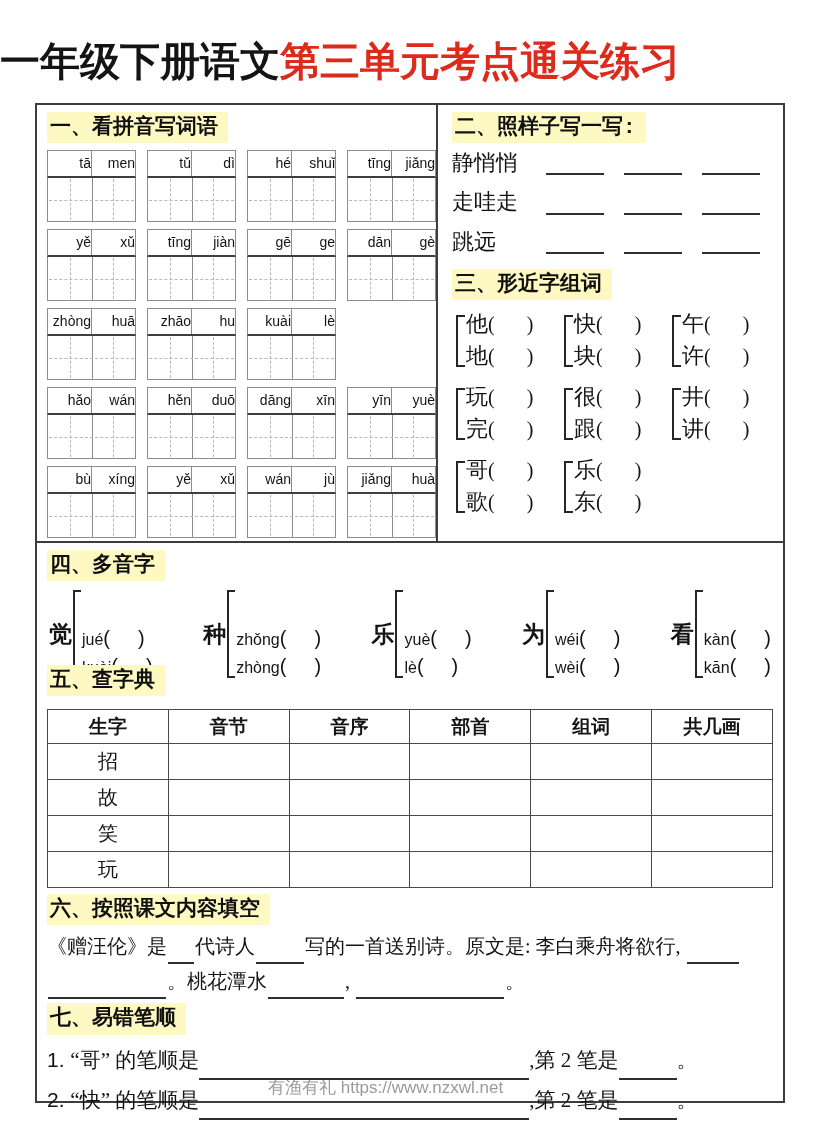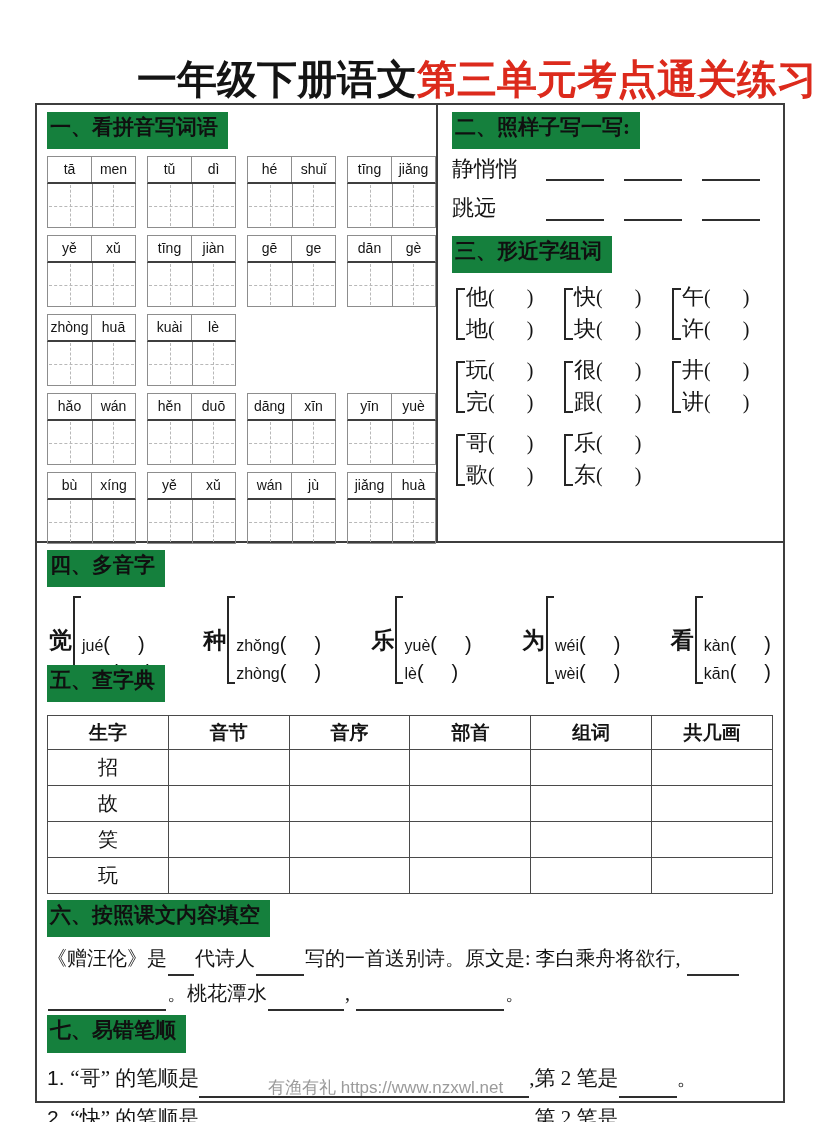--- a/index.html
+++ b/index.html
@@ -1,49 +1,49 @@
 <!DOCTYPE html>
 <html><head>
 <meta charset="utf-8">
 <style>
   html,body{margin:0;padding:0;}
   body{
     width:817px;height:1122px;position:relative;background:#ffffff;
     font-family:"Liberation Serif", serif;color:#141414;overflow:hidden;
   }
   .title{
-    position:absolute;top:52px;left:0;width:100%;text-align:right;
+    position:absolute;top:34px;left:0;width:100%;text-align:left;
     font-family:"Liberation Sans", sans-serif;font-weight:900;font-size:40px;
     letter-spacing:0px;white-space:nowrap;
   }
   .title .red{color:#dc2a1c;}
   .watermark{
     position:absolute;left:268px;top:1076px;font-size:17px;color:#9b9b9b;
     font-family:"Liberation Sans", sans-serif;white-space:nowrap;
   }
   .main-box{
     position:absolute;left:35px;top:103px;width:750px;height:1000px;
     border:2px solid #3d3d3d;box-sizing:border-box;background:transparent;
   }
   .top{display:flex;height:438px;border-bottom:2px solid #3d3d3d;box-sizing:border-box;}
   .left-col{width:418px;border-right:2px solid #3d3d3d;box-sizing:border-box;padding:7px 0 0 10px;}
   .right-col{flex:1;padding:7px 10px 0 14px;}
   .sec-head{
-    display:inline-block;background:#15803d;font-weight:bold;font-size:21px;
-    font-family:Liberation Serif, serif;padding:3px 10px 9px 3px;line-height:1.2;color:#101010;
+    display:inline-block;background:#fef9c3;font-weight:bold;font-size:21px;
+    font-family:Liberation Mono, monospace;padding:3px 10px 3px 3px;line-height:1.2;color:#101010;
   }
   
   .pgrid{margin-top:7px;}
   .prow-line{display:flex;gap:11px;margin-bottom:7px;}
   .pbox{width:89px;}
   .pty{
     display:flex;height:28px;border:1px solid #8d8d8d;border-bottom:2px solid #3f3f3f;
     box-sizing:border-box;font-family:"Liberation Sans", sans-serif;font-size:14px;
   }
-  .pty span{flex:1;text-align:center;line-height:25px;overflow:hidden;}
+  .pty span{flex:1;text-align:right;line-height:25px;overflow:hidden;}
   .pty span:first-child{border-right:1px solid #8d8d8d;}
   .pwr{position:relative;height:44px;border:1px solid #8d8d8d;border-top:none;box-sizing:border-box;}
   .pwr i{position:absolute;display:block;}
   .pwr .dh{left:1px;right:1px;top:50%;border-top:1px dashed #b8b8b8;}
   .pwr .dv1{top:1px;bottom:1px;left:25%;border-left:1px dashed #b8b8b8;}
   .pwr .dv3{top:1px;bottom:1px;left:75%;border-left:1px dashed #b8b8b8;}
   .pwr .sv{top:0;bottom:0;left:50%;border-left:1px solid #8d8d8d;}
   
   .s2rows{margin:8px 0 4px 0;}
   .s2row{display:flex;align-items:flex-end;margin-bottom:15px;font-size:22px;}
@@ -204,20 +204,32 @@
               </div>
               <div class="pwr">
                 <i class="dv1"></i>
                 <i class="sv"></i>
                 <i class="dv3"></i>
                 <i class="dh"></i>
               </div>
             </div>
             <div class="pbox">
               <div class="pty">
+                <span>zhāo</span>
+                <span>hu</span>
+              </div>
+              <div class="pwr">
+                <i class="dv1"></i>
+                <i class="sv"></i>
+                <i class="dv3"></i>
+                <i class="dh"></i>
+              </div>
+            </div>
+            <div class="pbox">
+              <div class="pty">
                 <span>kuài</span>
                 <span>lè</span>
               </div>
               <div class="pwr">
                 <i class="dv1"></i>
                 <i class="sv"></i>
                 <i class="dv3"></i>
                 <i class="dh"></i>
               </div>
             </div>
@@ -322,20 +334,26 @@
               </div>
             </div>
           </div>
         </div>
     </div>
     <div class="right-col">
       <div class="sec-head">二、照样子写一写:</div>
       <div class="s2rows">
           <div class="s2row">
             <span class="lbl">静悄悄</span>
+            <span class="bl" style="width: 58px;"></span>
+            <span class="bl" style="width: 58px;"></span>
+            <span class="bl" style="width: 58px;"></span>
+          </div>
+          <div class="s2row">
+            <span class="lbl">走哇走</span>
             <span class="bl" style="width: 58px;"></span>
             <span class="bl" style="width: 58px;"></span>
             <span class="bl" style="width: 58px;"></span>
           </div>
           <div class="s2row">
             <span class="lbl">跳远</span>
             <span class="bl" style="width: 58px;"></span>
             <span class="bl" style="width: 58px;"></span>
             <span class="bl" style="width: 58px;"></span>
           </div>

